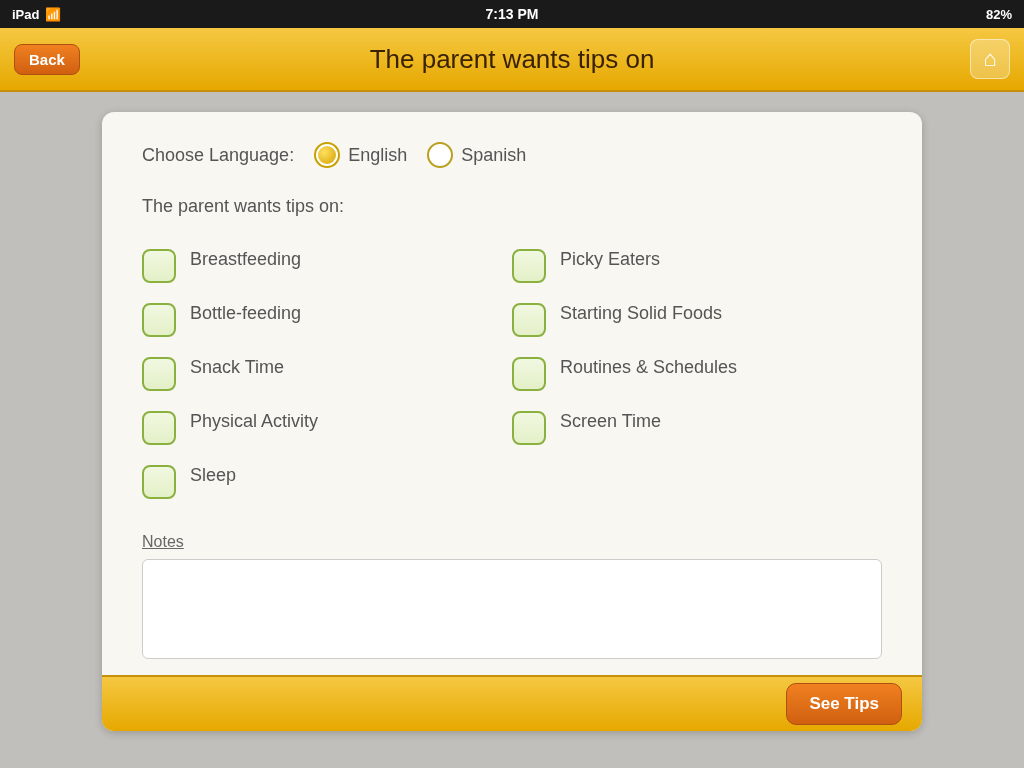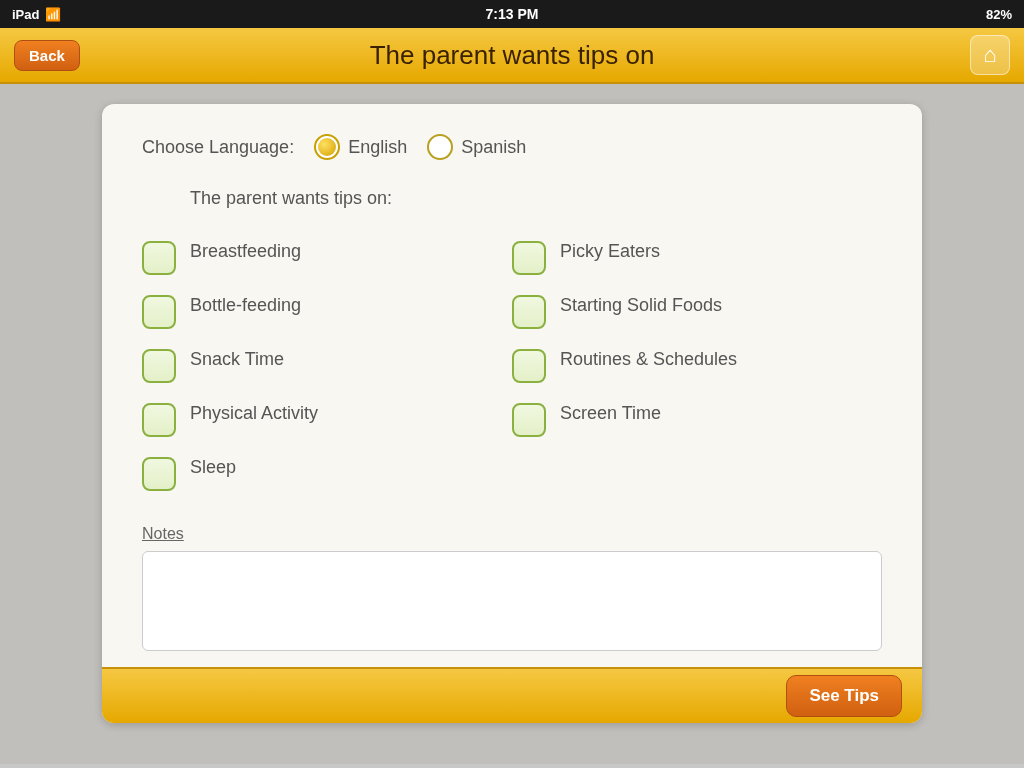--- a/index.html
+++ b/index.html
@@ -26,21 +26,21 @@
       font-size: 13px;
       font-weight: 600;
     }
     .status-left { display: flex; align-items: center; gap: 6px; }
     .status-center { position: absolute; left: 50%; transform: translateX(-50%); font-size: 14px; font-weight: bold; }
     .status-right { display: flex; align-items: center; gap: 6px; }
 
     
     .header {
       width: 100%;
-      height: 56px;
+      height: 64px;
       background: linear-gradient(180deg, #f5c842 0%, #e6a800 100%);
       display: flex;
       align-items: center;
       justify-content: center;
       position: relative;
       border-bottom: 2px solid #c8900a;
     }
     .header-title {
       font-size: 26px;
       font-weight: normal;
@@ -133,21 +133,20 @@
     .radio-text {
       font-size: 18px;
       color: #555;
     }
 
     
     .tips-label {
       font-size: 18px;
       color: #555;
       margin-bottom: 22px;
-      margin-left: 48px;
     }
 
     
     .checkbox-grid {
       display: grid;
       grid-template-columns: 1fr 1fr;
       gap: 0;
       margin-bottom: 24px;
     }
     .checkbox-item {

